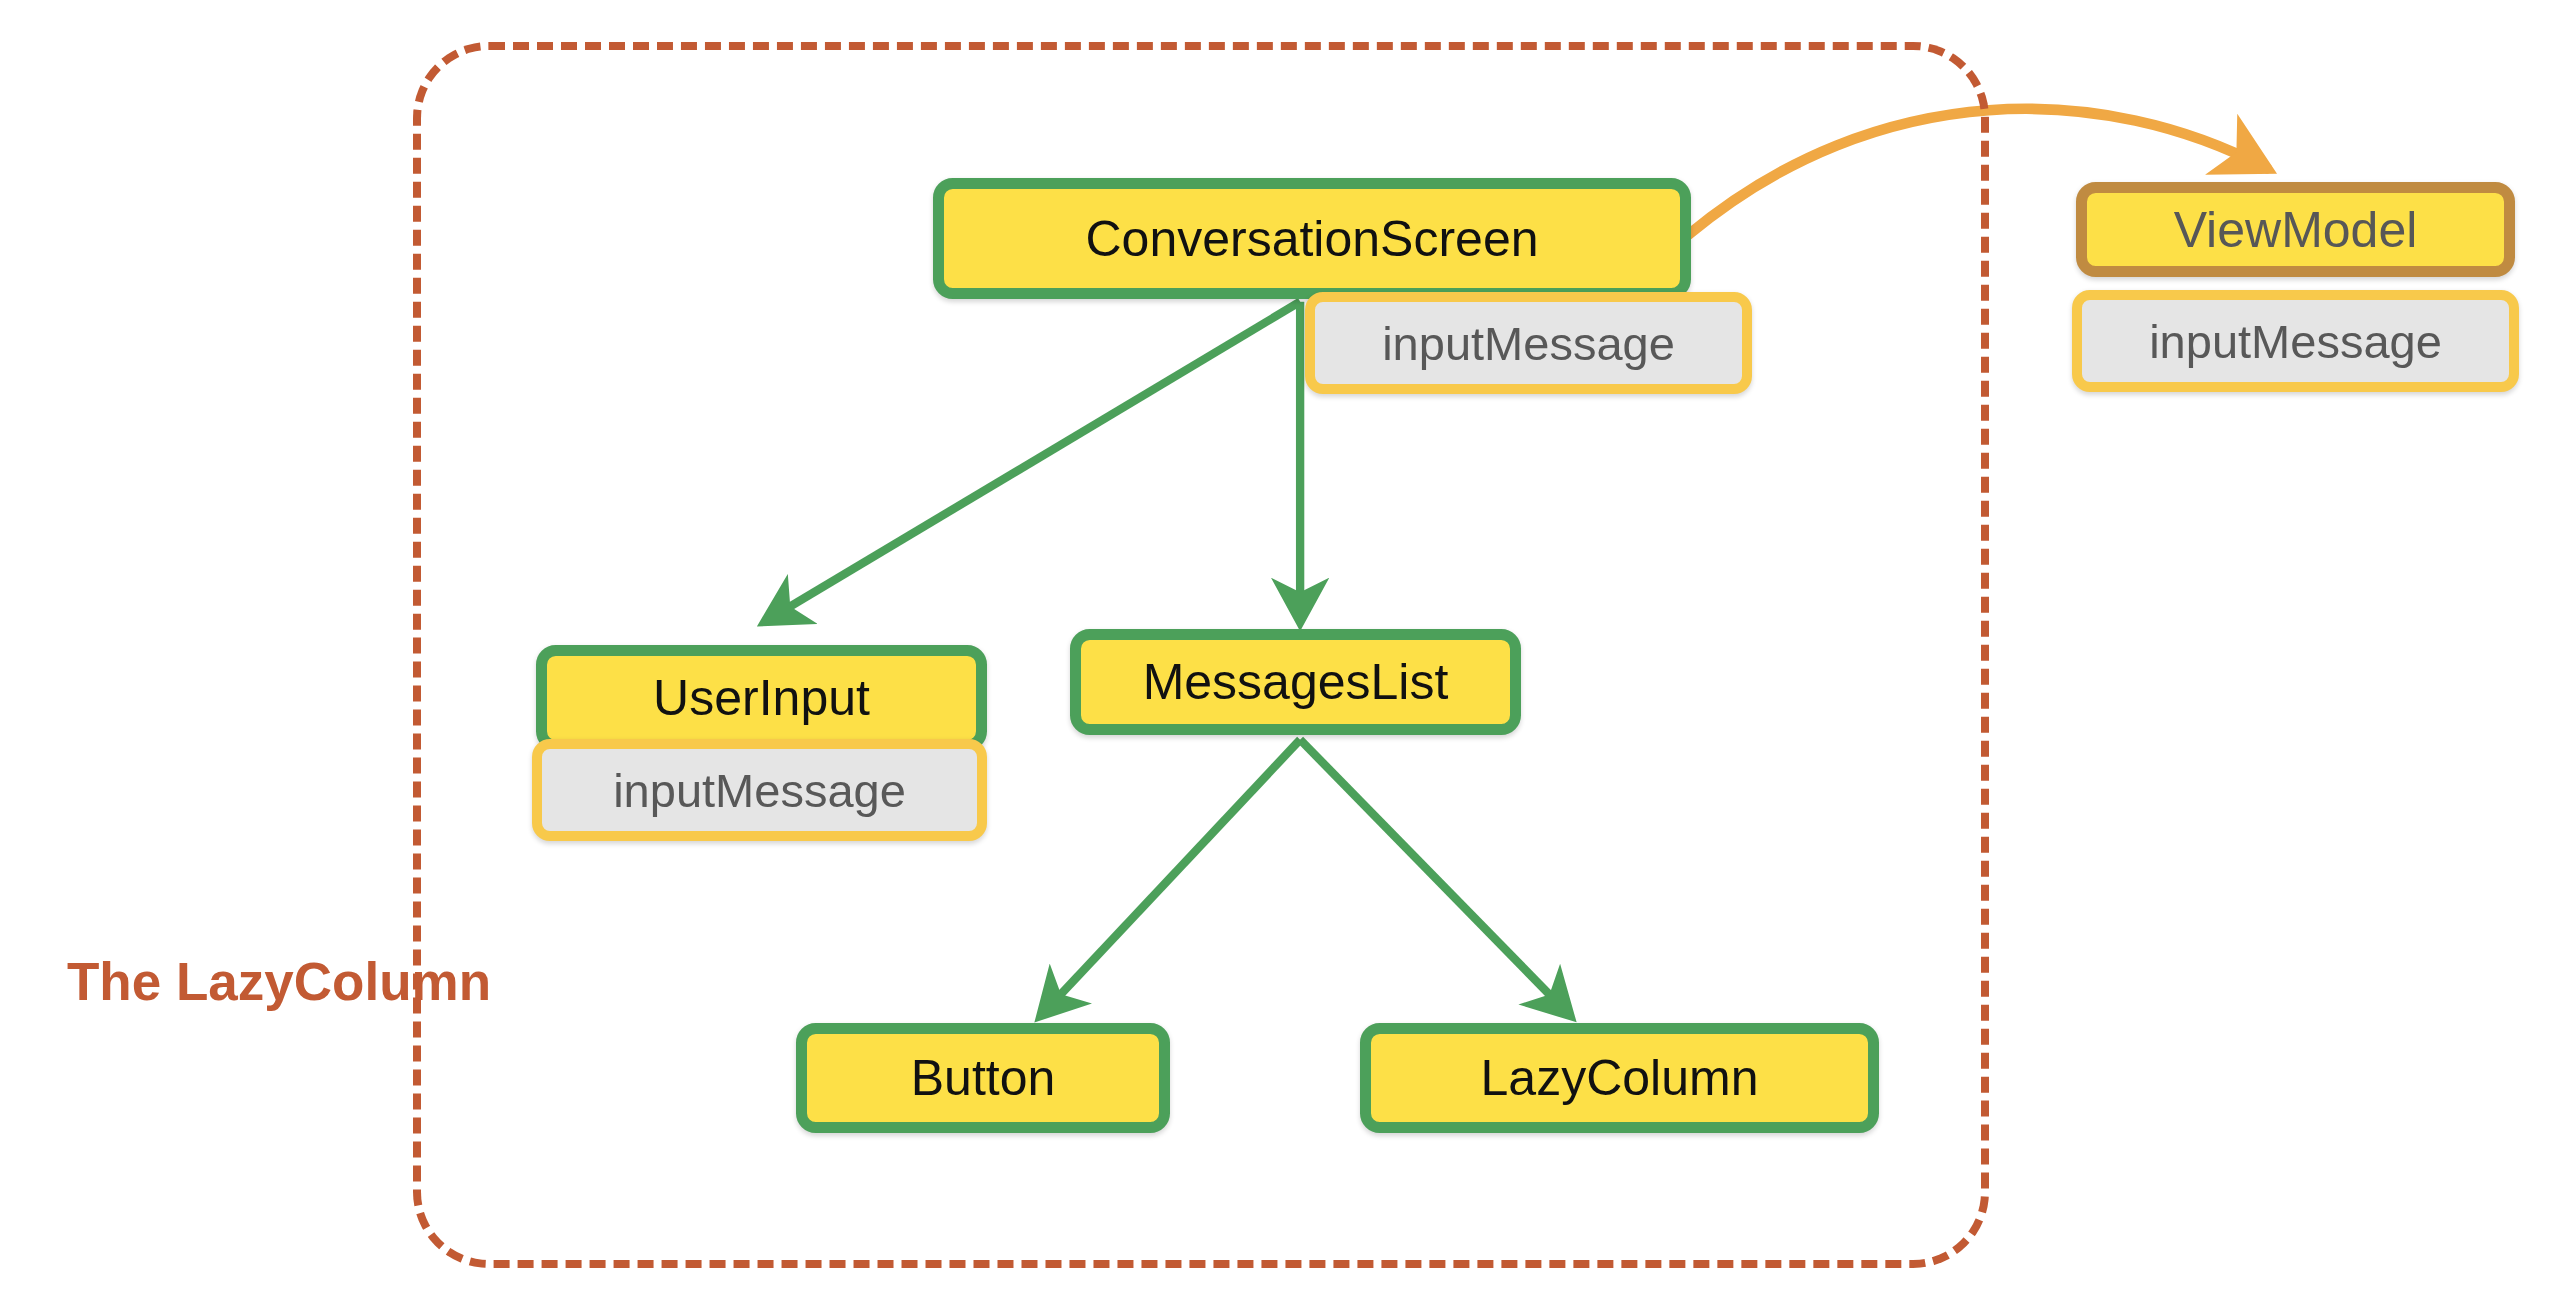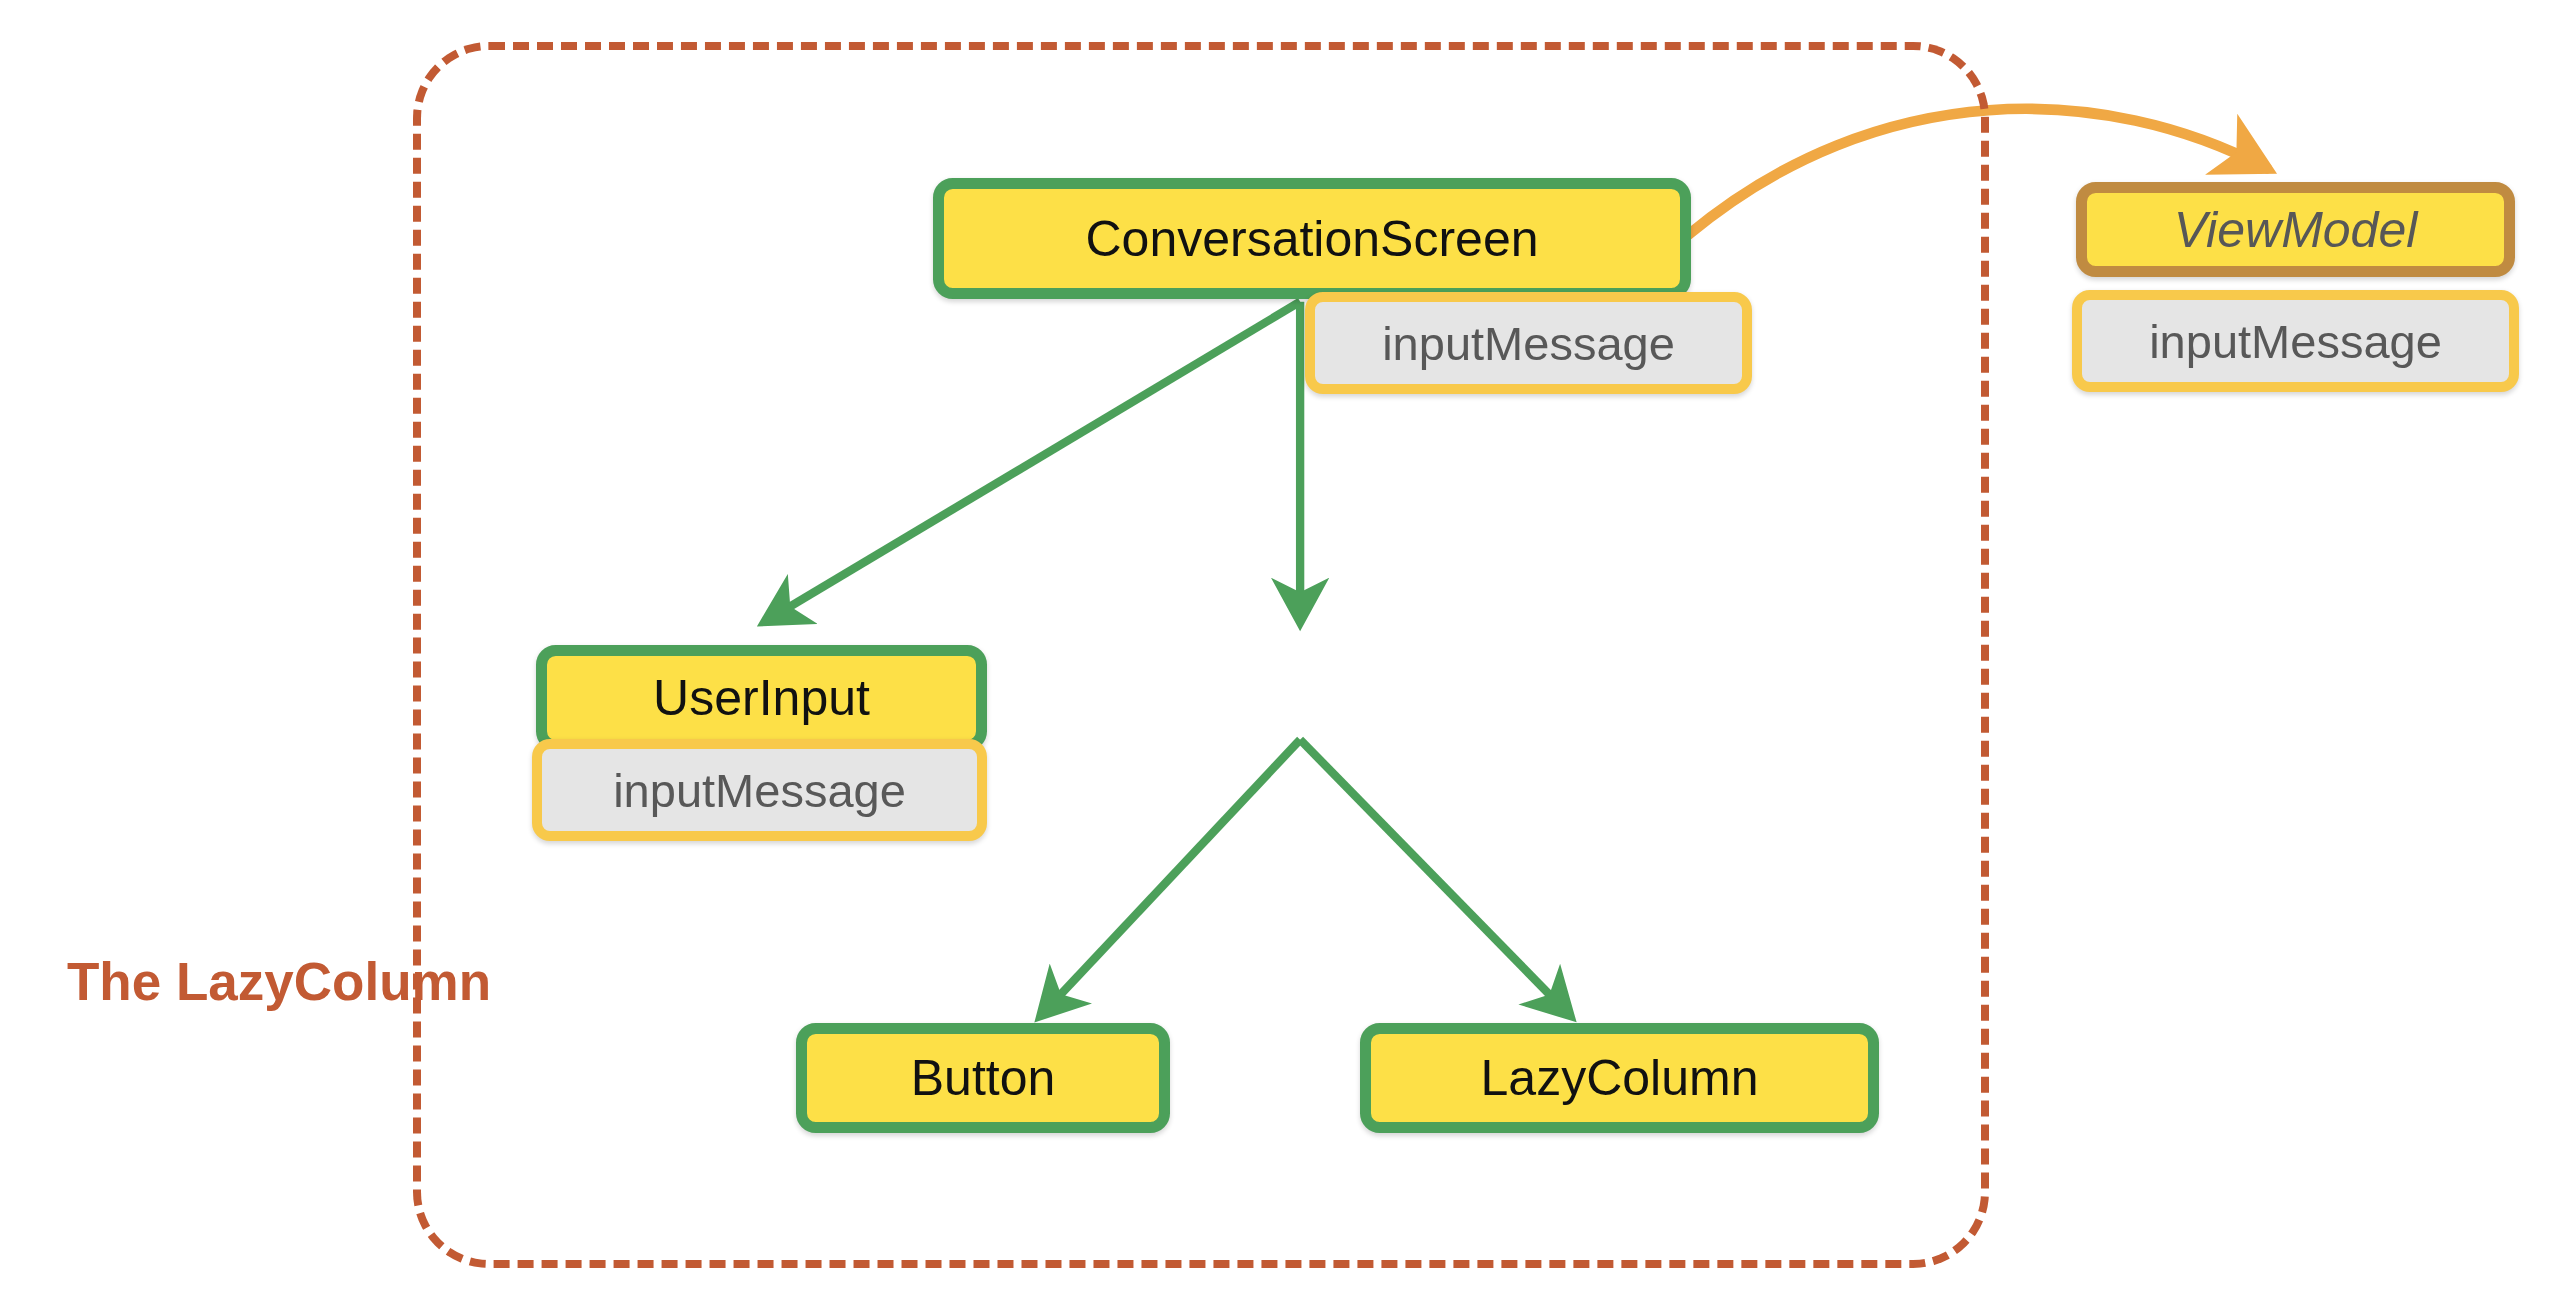--- a/index.html
+++ b/index.html
@@ -132,30 +132,33 @@
   </svg>
 
   <div class="node composable" style="left:933px; top:178px; width:758px; height:121px;">
     <span class="node-label">ConversationScreen</span>
   </div>
 
   <div class="node composable" style="left:536px; top:629px; width:451px; height:106px;margin-top:16px;">
     <span class="node-label">UserInput</span>
   </div>
 
+  <div class="node composable" style="left:1070px; top:629px; width:451px; height:106px;">
+    <span class="node-label">MessagesList</span>
+  </div>
 
   <div class="node composable" style="left:796px; top:1023px; width:374px; height:110px;">
     <span class="node-label">Button</span>
   </div>
 
   <div class="node composable" style="left:1360px; top:1023px; width:519px; height:110px;">
     <span class="node-label">LazyColumn</span>
   </div>
 
-  <div class="node viewmodel" style="left:2076px; top:182px; width:439px; height:95px;font-style:italic;">
+  <div class="node viewmodel" style="left:2076px; top:182px; width:439px; height:95px;">
     <span class="node-label">ViewModel</span>
   </div>
 
   <div class="badge" style="left:1305px; top:292px; width:447px; height:102px;">
     <span class="badge-label">inputMessage</span>
   </div>
 
   <div class="badge" style="left:532px; top:739px; width:455px; height:102px;">
     <span class="badge-label">inputMessage</span>
   </div>

